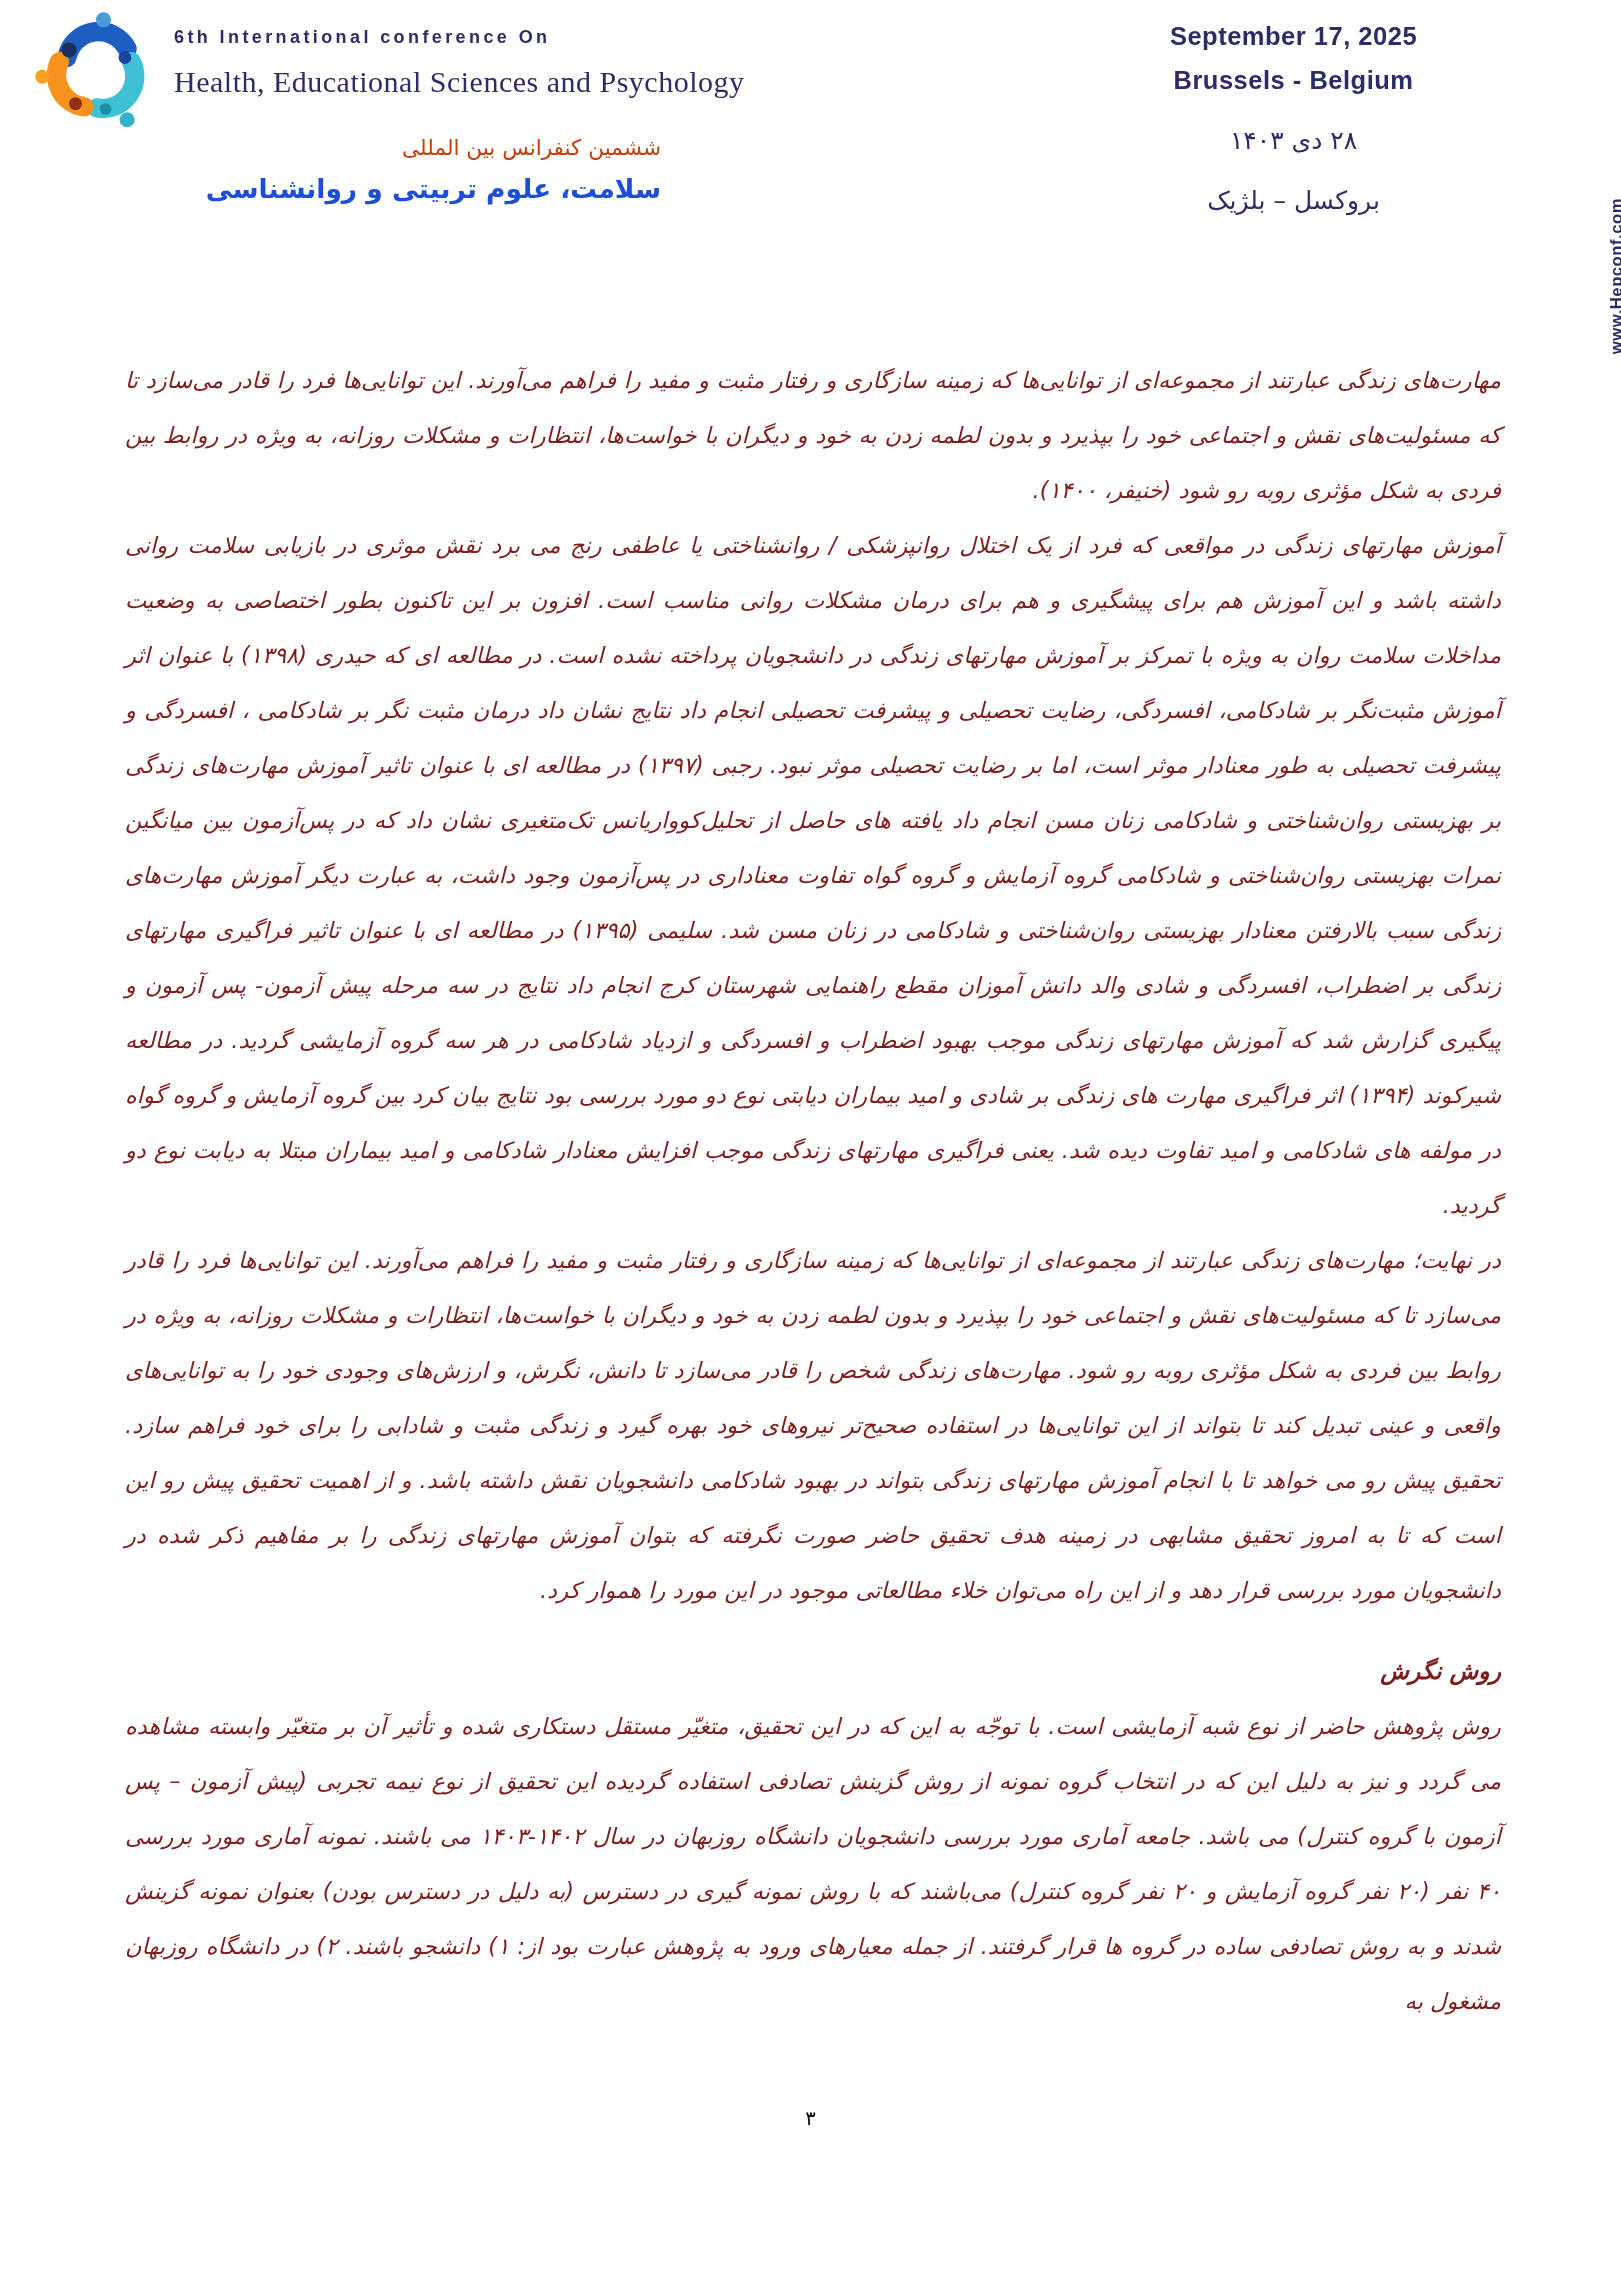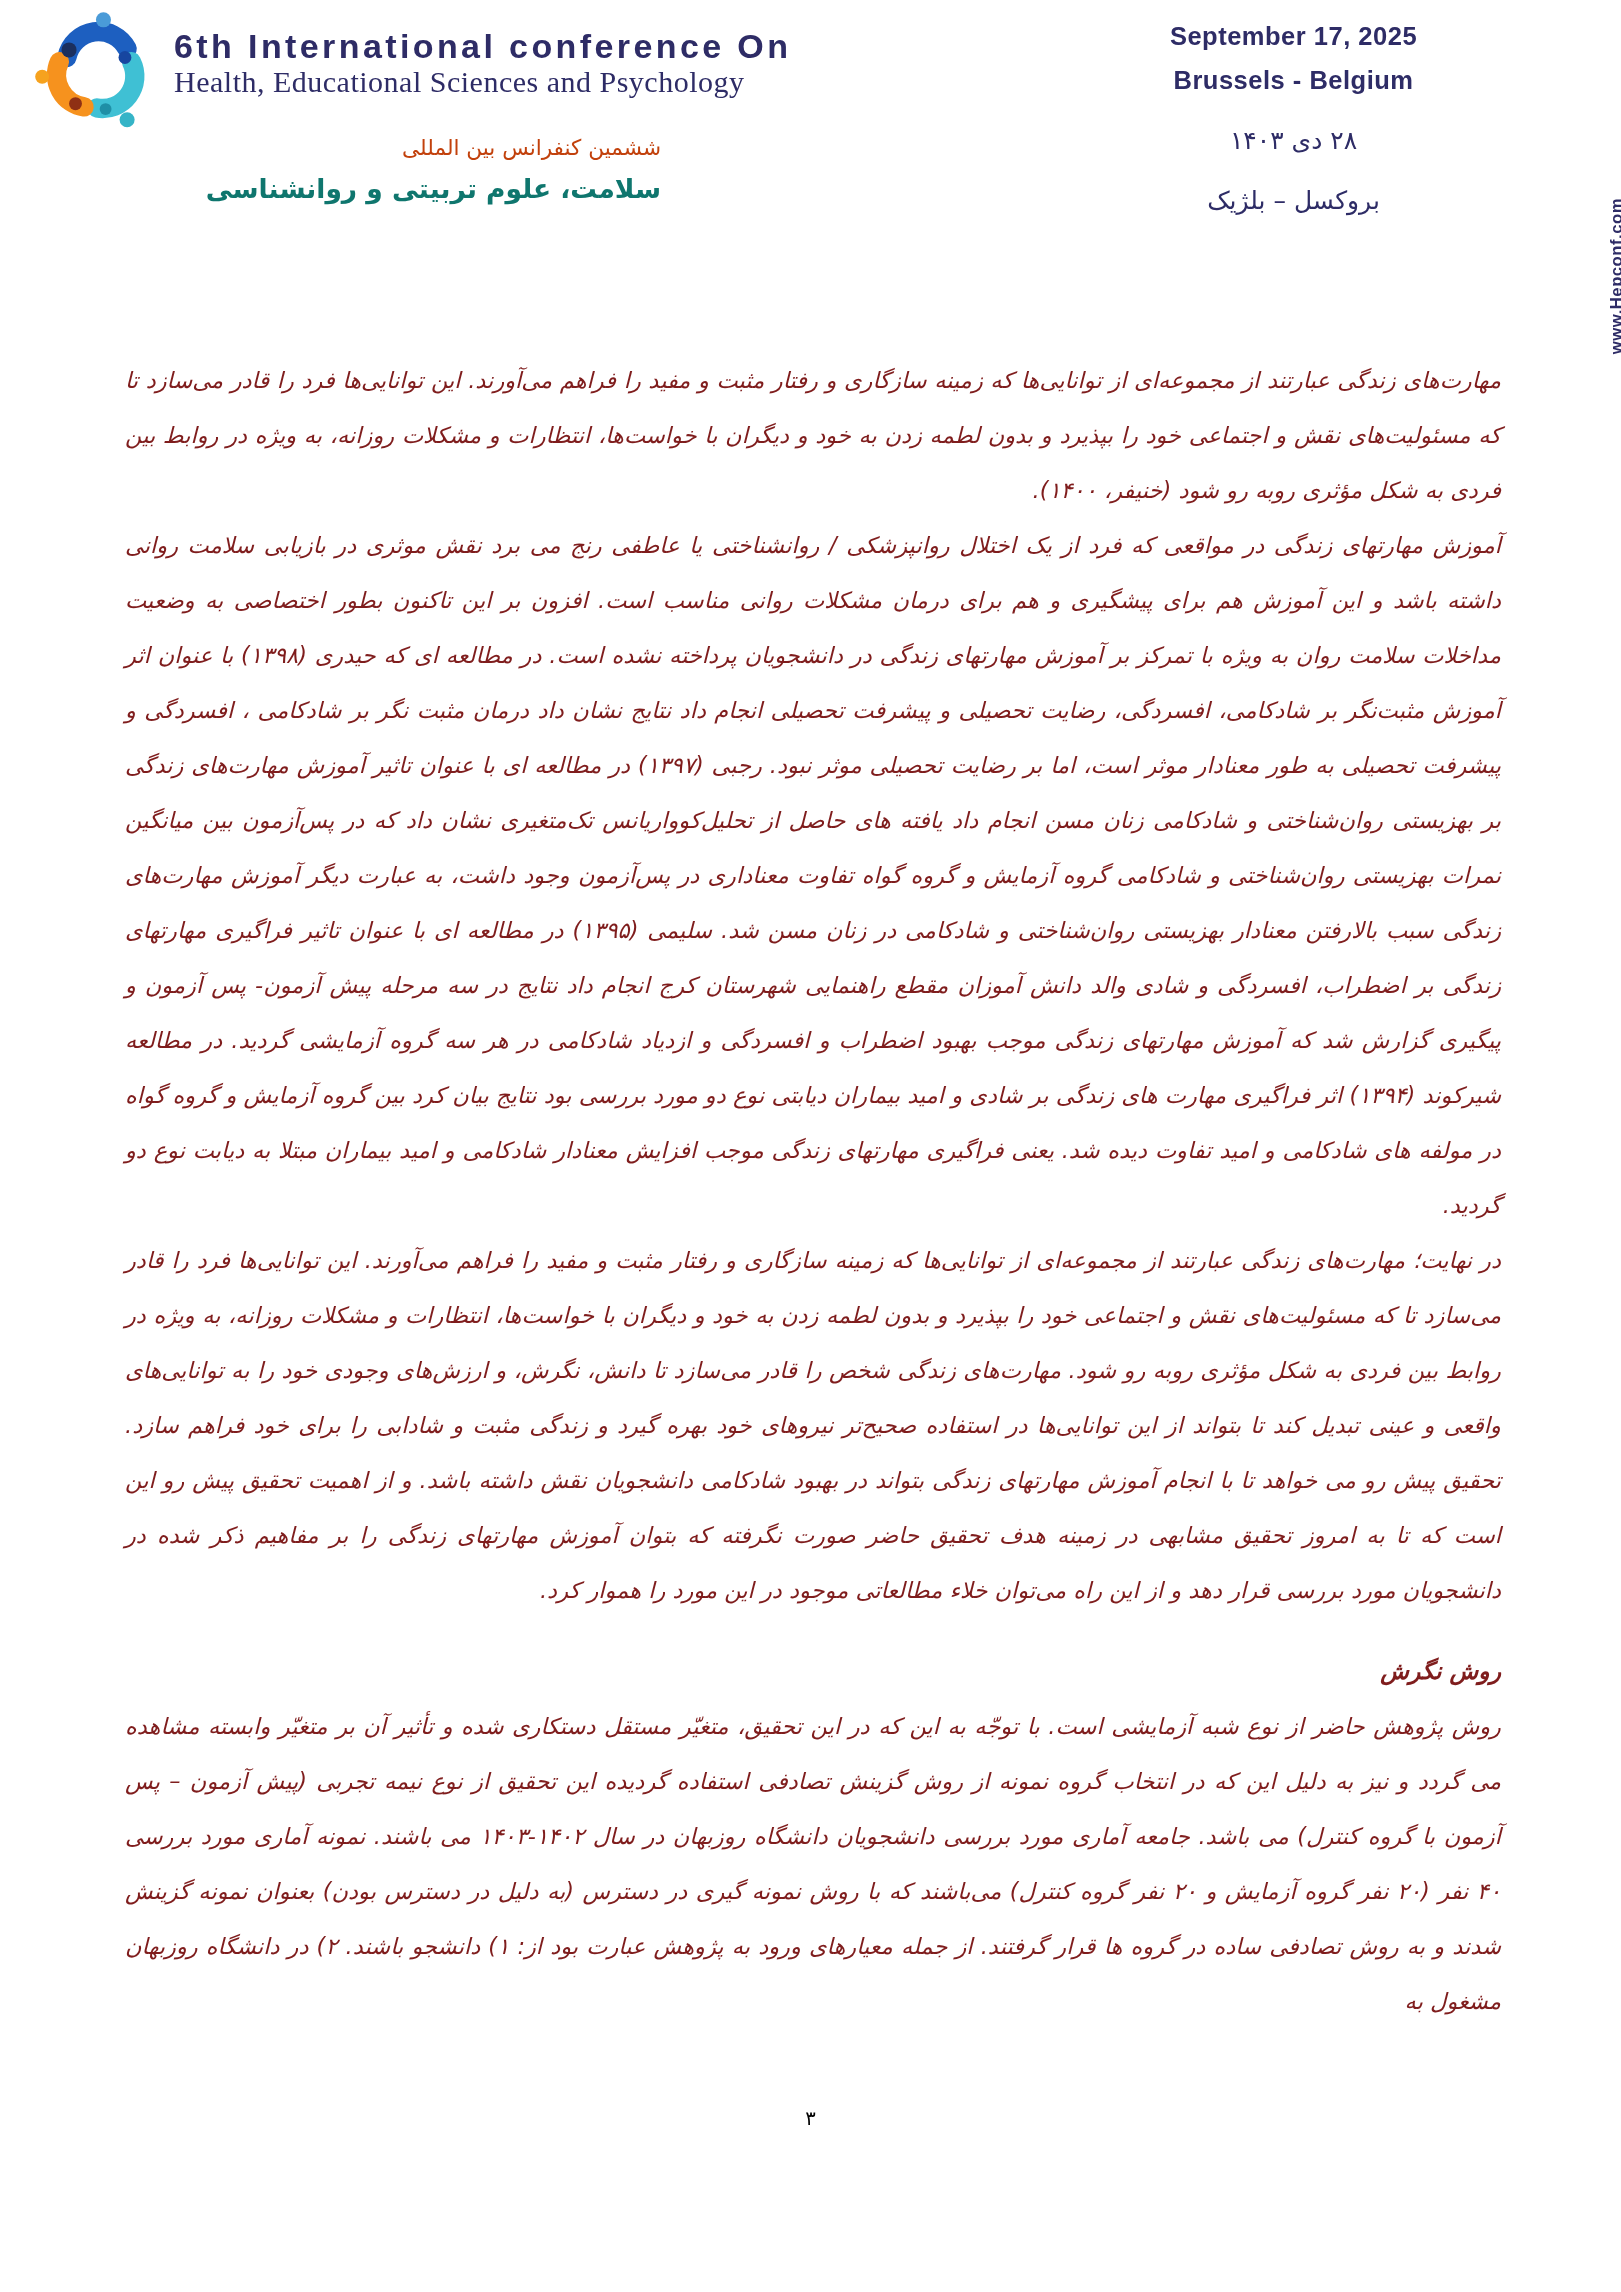--- a/index.html
+++ b/index.html
@@ -12,38 +12,38 @@
     overflow: hidden;
     font-family: "DejaVu Sans", sans-serif;
   }
 
   
   .logo { position: absolute; left: 31px; top: 7.8px; width: 132px; height: 129px; }
 
   .title-en-1 {
     position: absolute; left: 174px; top: 27.4px;
     font-family: "Liberation Sans", sans-serif;
-    font-size: 34px; font-weight: 700; letter-spacing: 3.4px;
+    font-size: 18px; font-weight: 700; letter-spacing: 3.4px;
     color: #2e2c66; white-space: nowrap;
   }
   .title-en-2 {
     position: absolute; left: 174px; top: 65px;
     font-family: Liberation Serif, serif;
     font-size: 30px; font-weight: 400; letter-spacing: 0.5px;
     color: #2e2c66; white-space: nowrap;
   }
   .title-fa-1 {
     position: absolute; right: 960px; top: 135px;
     direction: rtl; font-size: 21.6px; font-weight: 400;
     color: #c2410c; white-space: nowrap;
   }
   .title-fa-2 {
     position: absolute; right: 960px; top: 173px;
     direction: rtl; font-size: 26.5px; font-weight: 700;
-    color: #0f766e; white-space: nowrap;
+    color: #1d4ed8; white-space: nowrap;
   }
 
   .date-block {
     position: absolute; left: 1127px; top: 21.6px; width: 333px;
     text-align: center; color: #2e2c66;
   }
   .date-en, .loc-en {
     font-family: "Liberation Sans", sans-serif;
     font-size: 25.5px; font-weight: 700; letter-spacing: 0.5px;
   }

